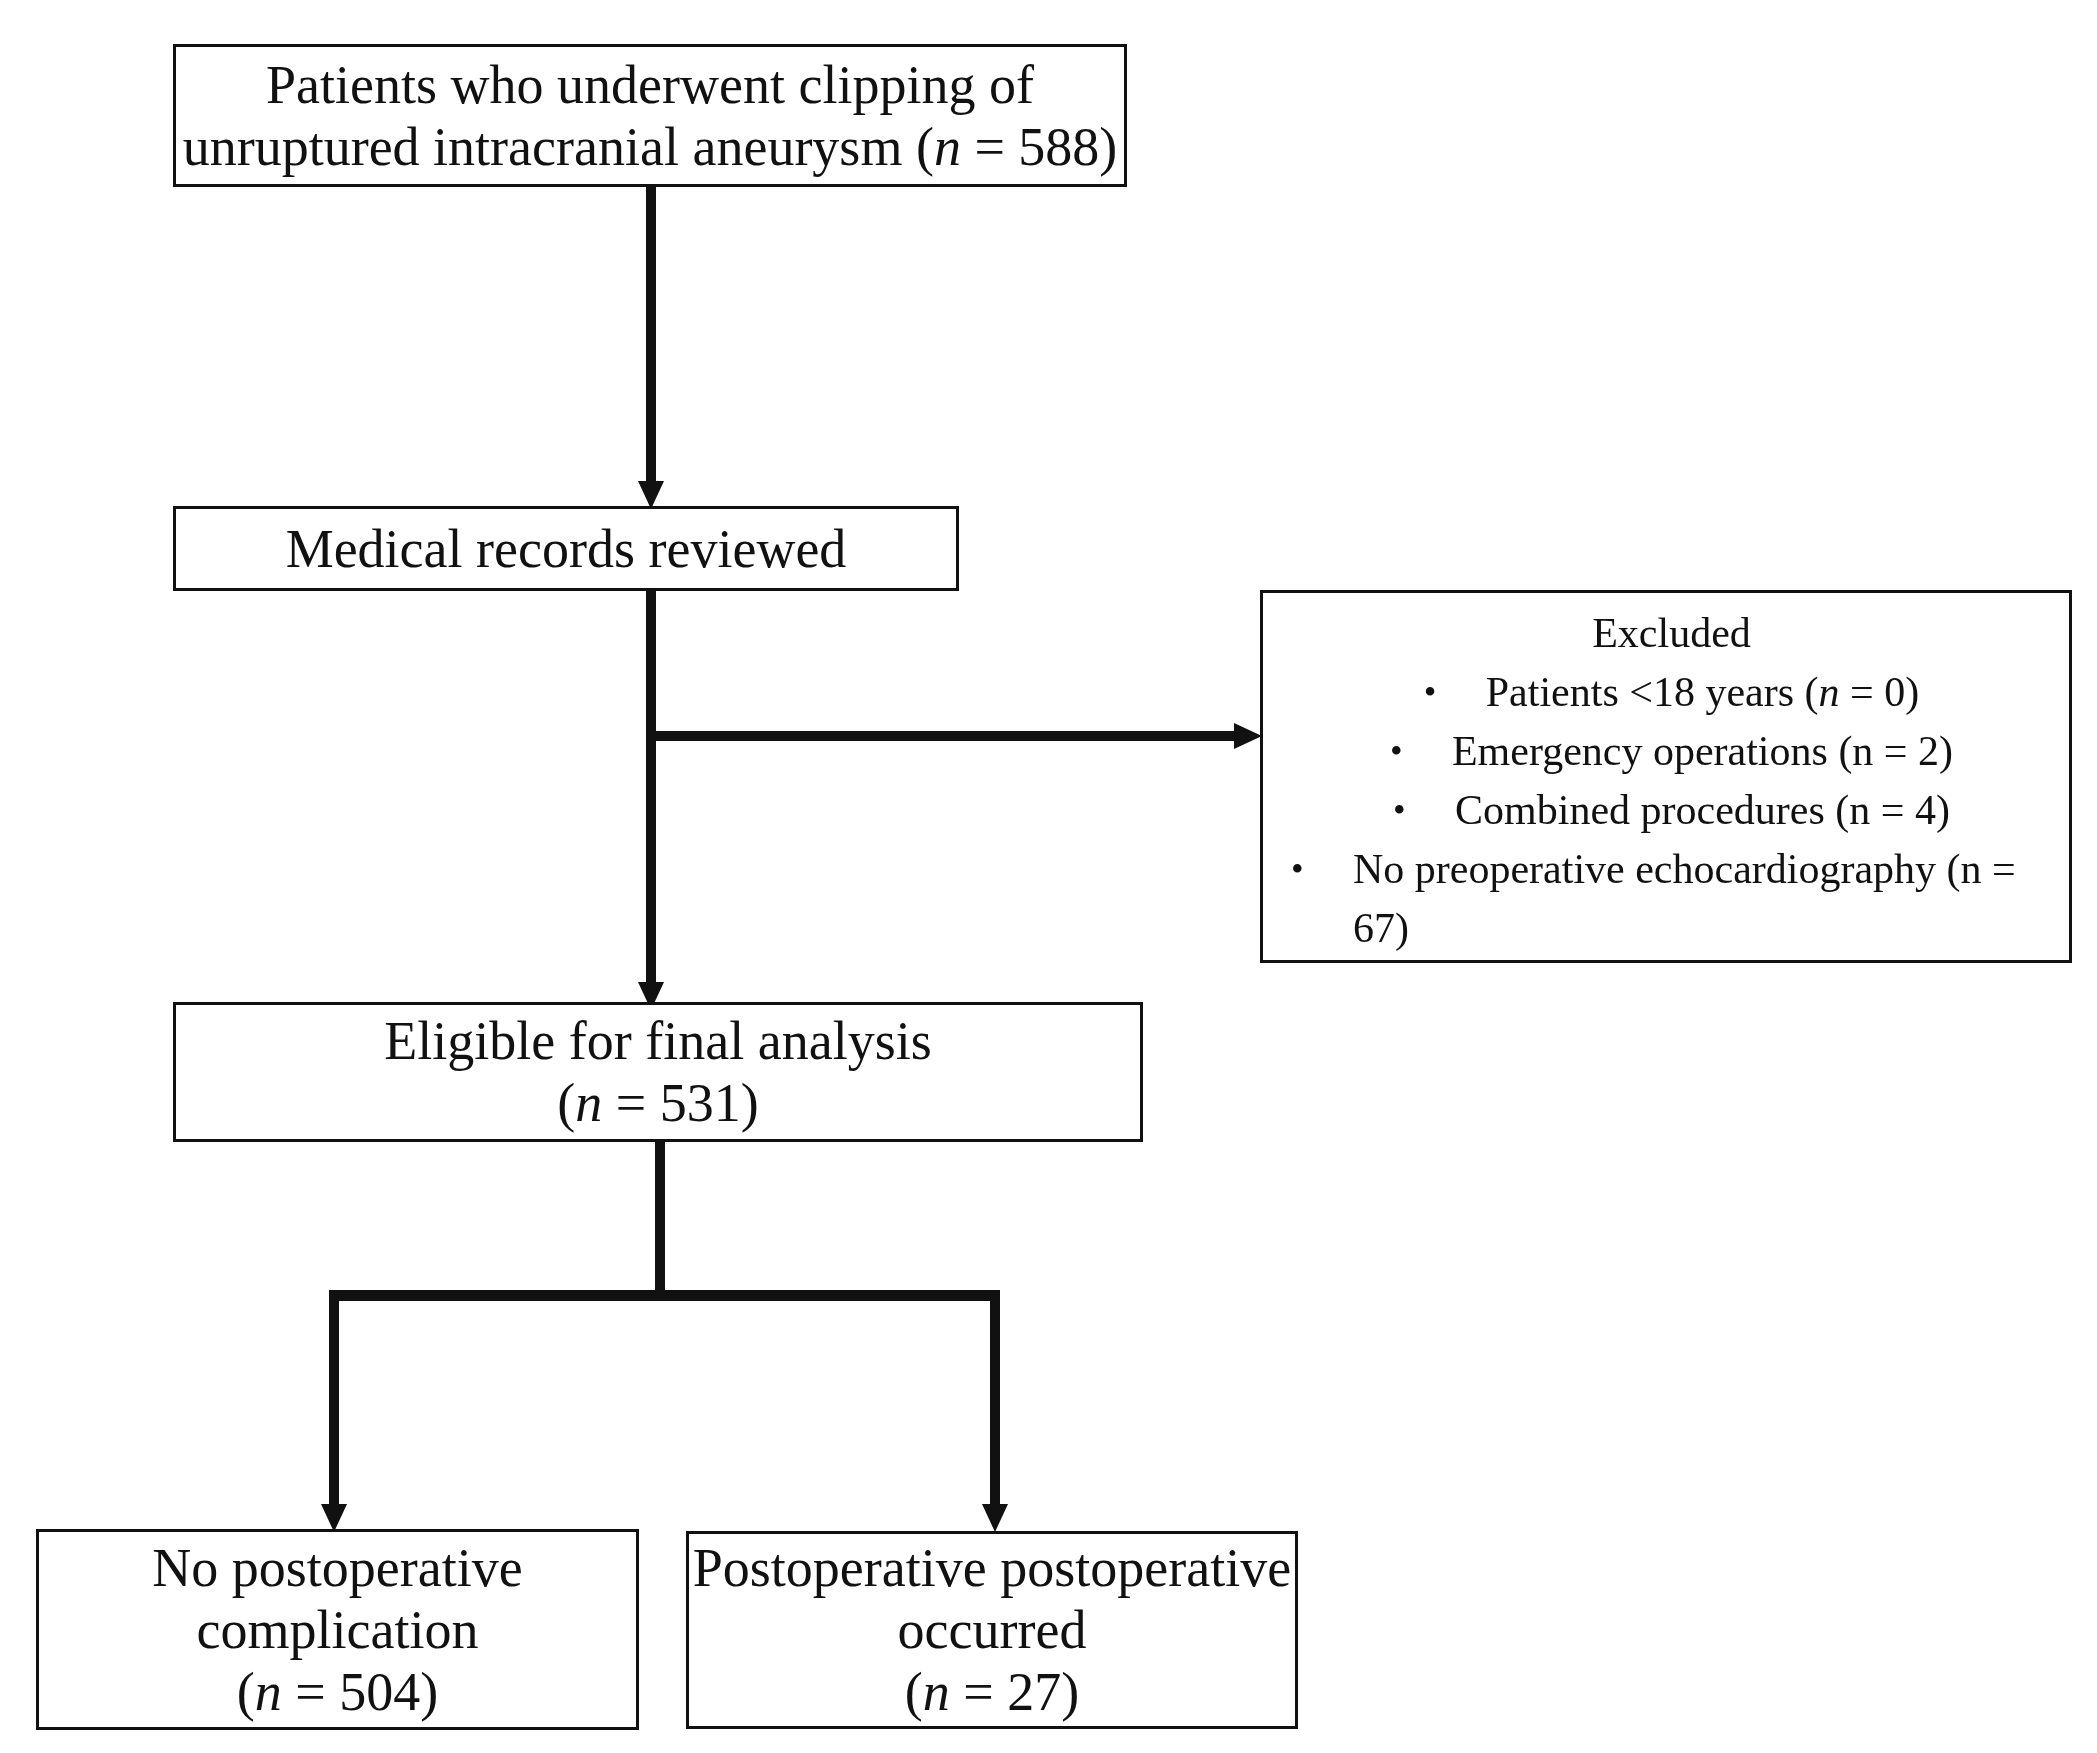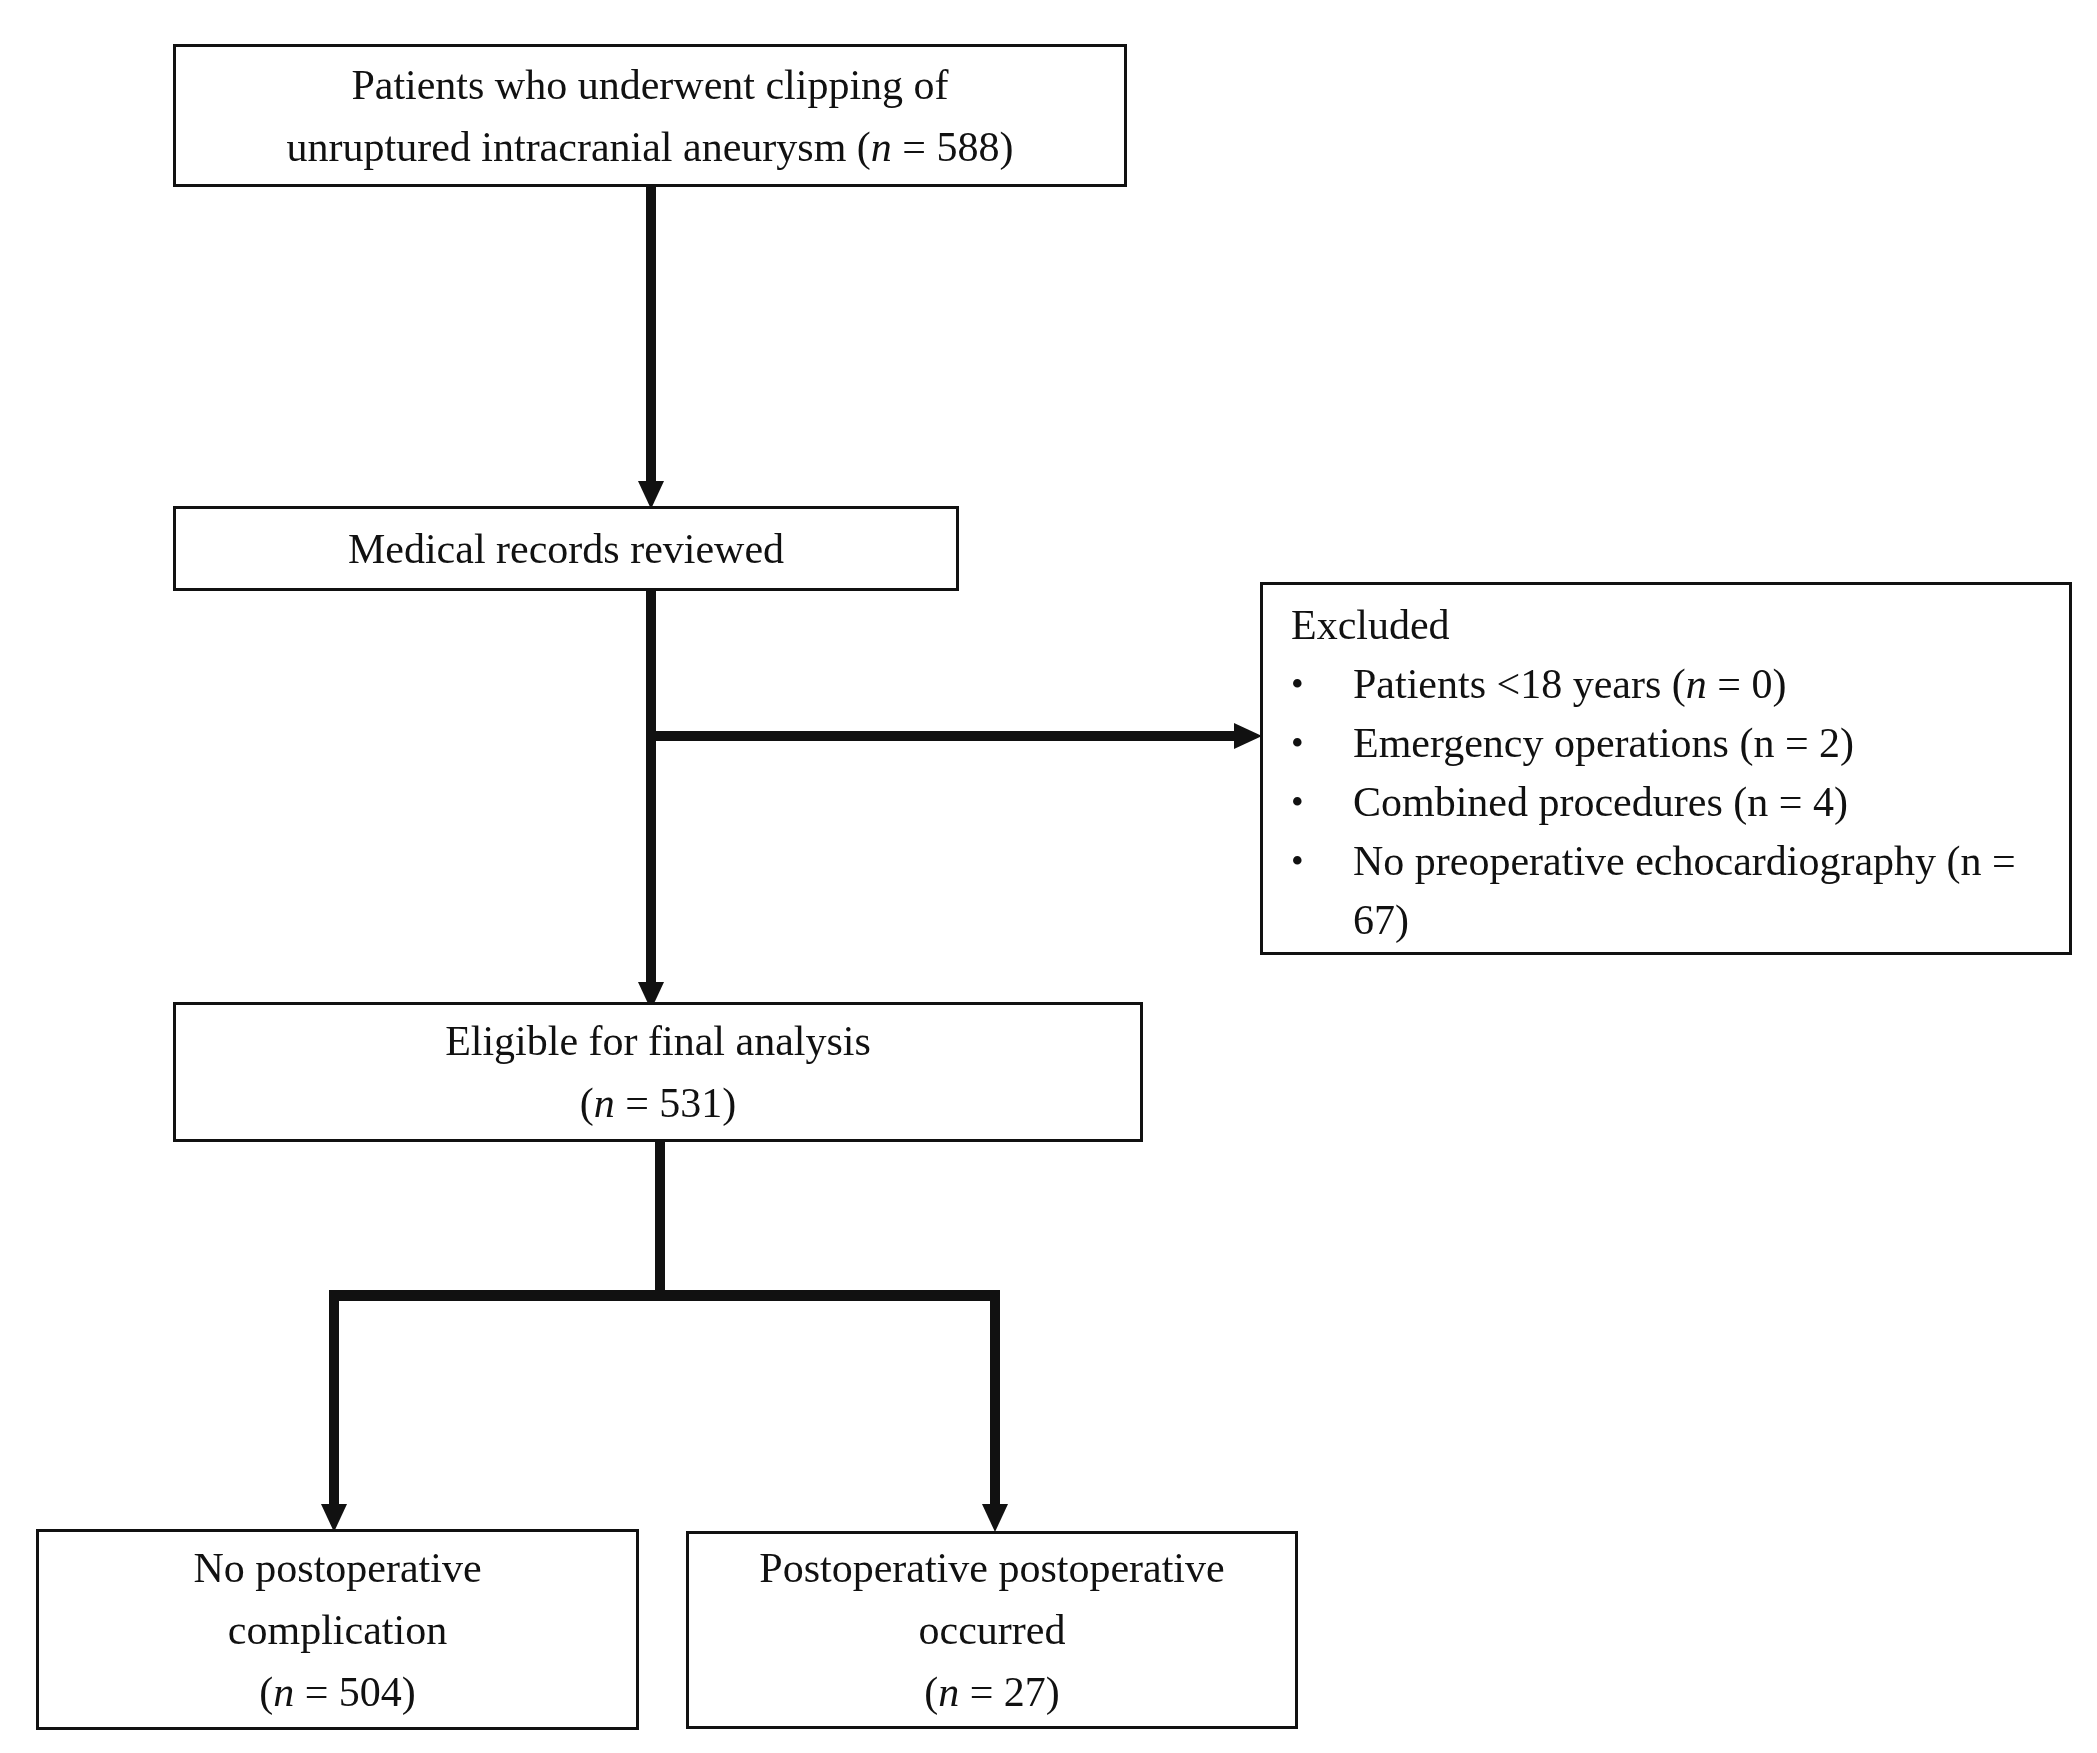--- a/index.html
+++ b/index.html
@@ -11,28 +11,28 @@
     color:#111111;
   }
   .box{
     position:absolute;
     border:3.6px solid #111111;
     background:#ffffff;
     box-sizing:border-box;
     display:flex;flex-direction:column;
     justify-content:center;align-items:center;
     text-align:center;
-    font-size:42px;line-height:62px;
+    font-size:54px;line-height:62px;
   }
   .box .line{white-space:nowrap;}
   .box--excluded{
-    justify-content:flex-start;align-items:flex-start;
+    justify-content:flex-start;align-items:center;
     text-align:left;
     padding:10.8px 17px 10.8px 28px;
-    font-size:42px;line-height:59px;
+    font-size:42px;line-height:59px;margin-top:8px;
   }
   .bullet-row{display:flex;align-items:flex-start;}
   .bullet-marker{flex:none;width:62px;font-size:36px;line-height:59px;}
   .bullet-text{flex:1;min-width:0;}
   .shaft-v{position:absolute;width:9.6px;background:#111111;}
   .shaft-h{position:absolute;height:9.6px;background:#111111;}
   .shaft-h.bold{height:10.8px;}
   .arrow-down{
     position:absolute;width:0;height:0;
     border-left:13px solid transparent;

